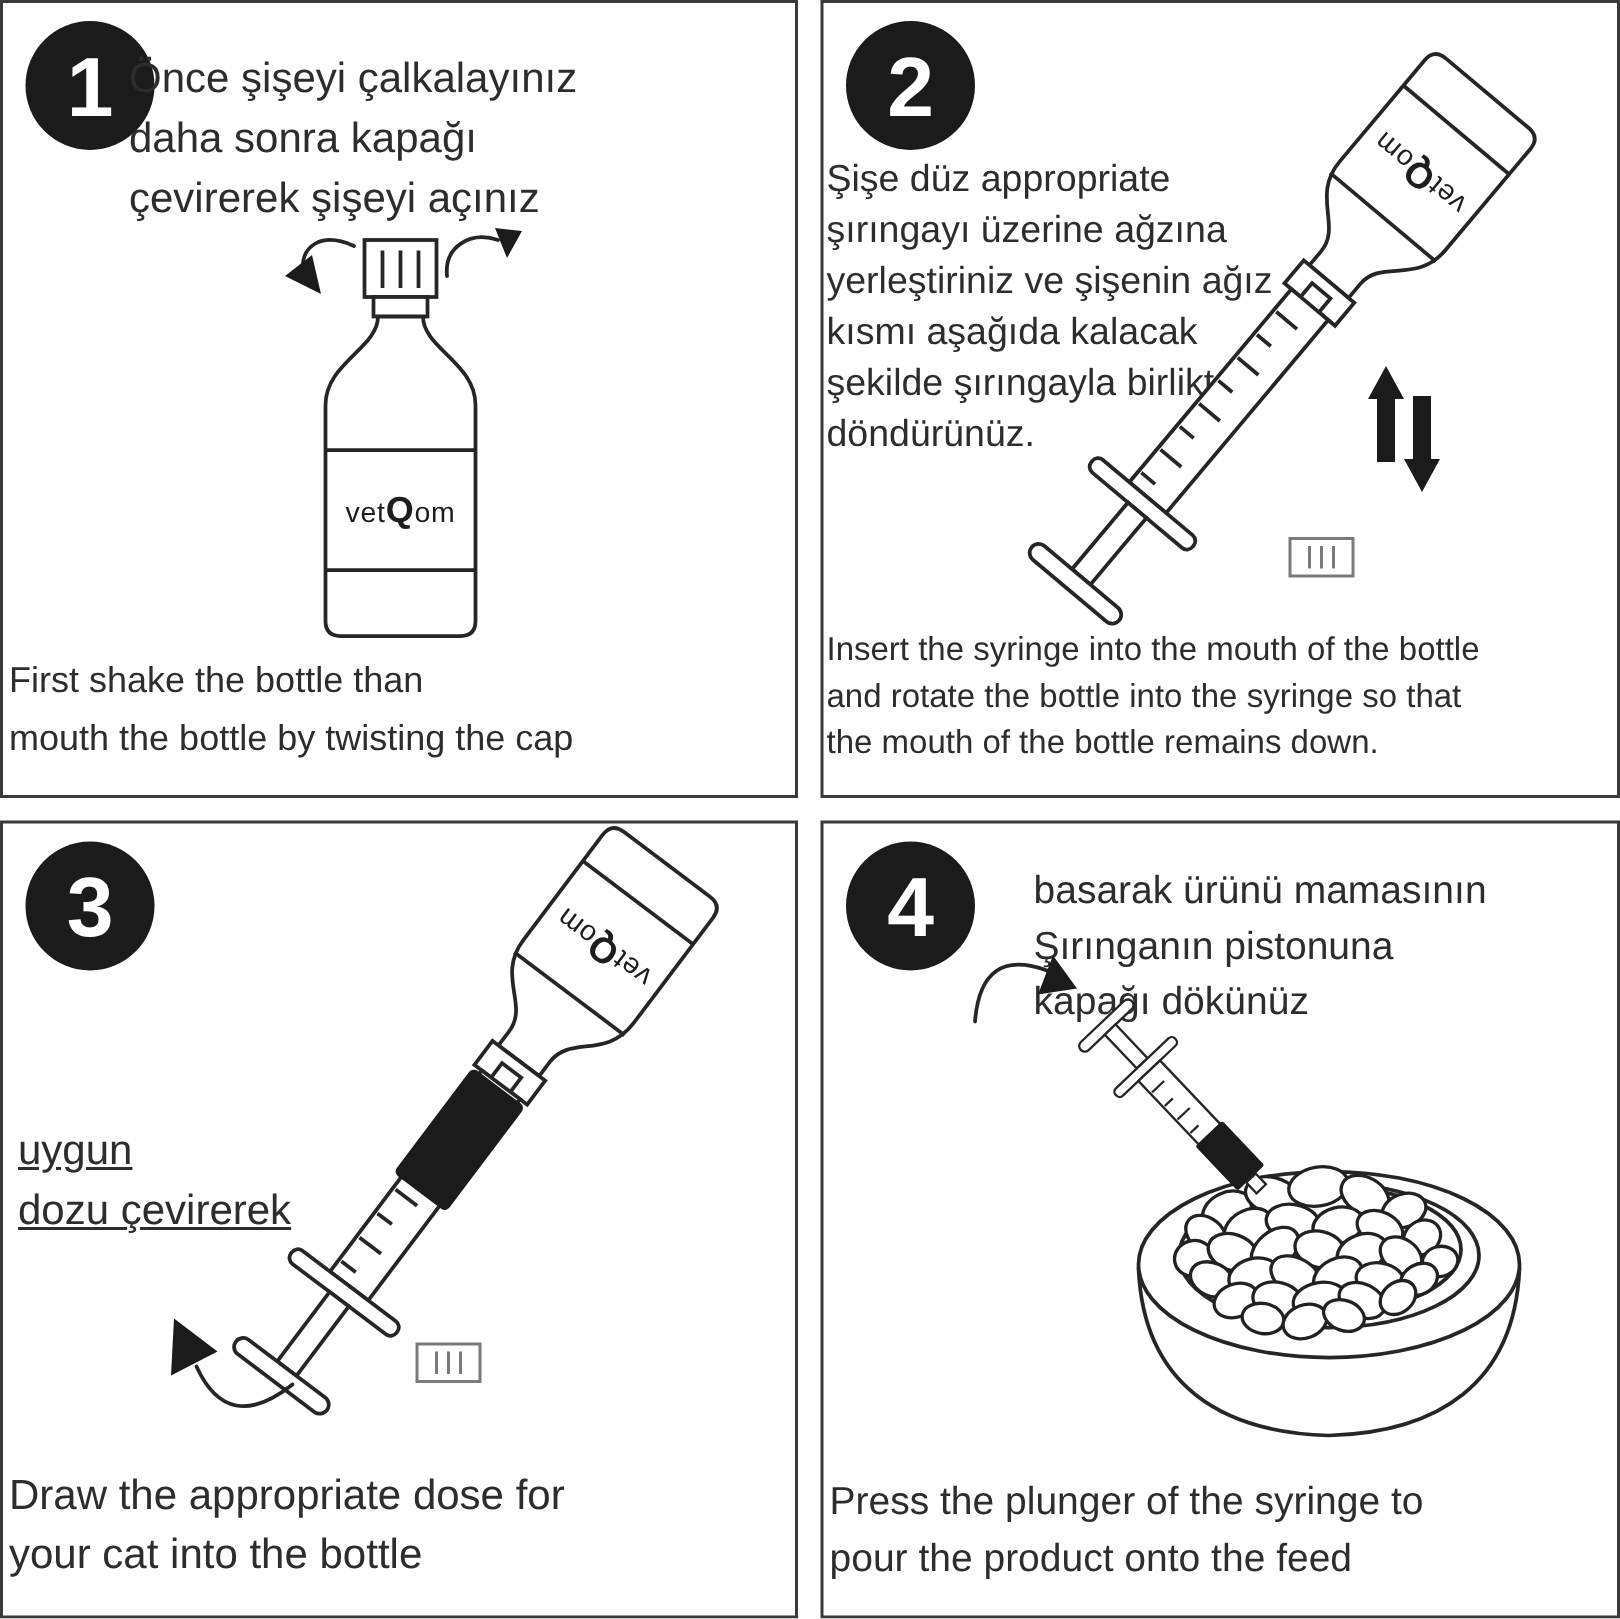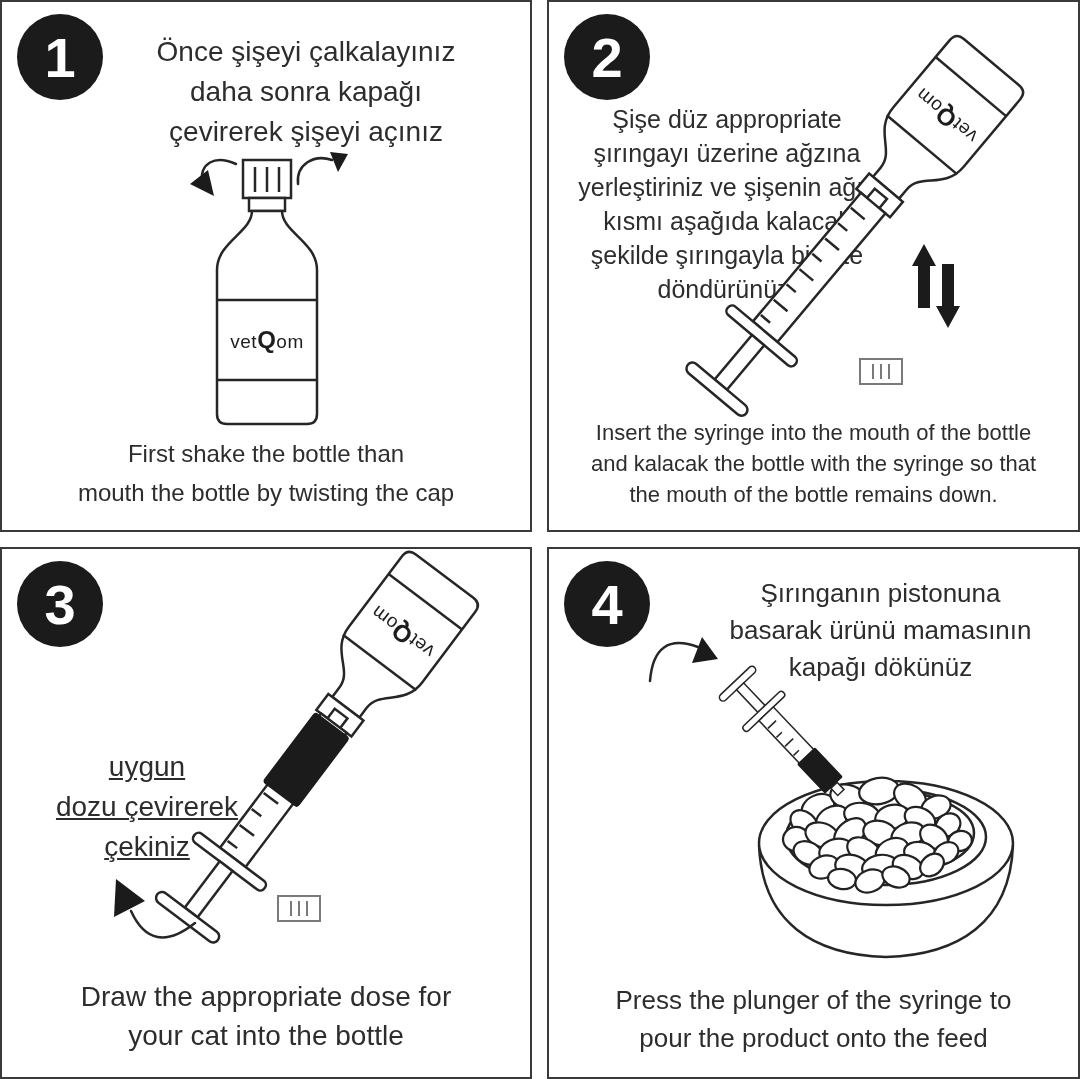--- a/index.html
+++ b/index.html
@@ -5,21 +5,21 @@
   html,body{margin:0;padding:0;background:#ffffff;}
   body{width:1080px;height:1079px;overflow:hidden;
        font-family:"Liberation Sans","DejaVu Sans",sans-serif;color:#2d2d2d;}
   .sheet{width:1080px;height:1079px;display:grid;
          grid-template-columns:532px 533px;grid-template-rows:532px 532px;
          gap:15px;background:#ffffff;}
   .panel{position:relative;background:#ffffff;border:2px solid #3a3a3a;box-sizing:border-box;}
   .badge{position:absolute;left:15px;top:12px;width:86px;height:86px;border-radius:50%;
          background:#1b1b1b;color:#ffffff;display:flex;align-items:center;justify-content:center;
          font-size:56px;font-weight:bold;}
-  .txt{position:absolute;text-align:center;}
+  .txt{position:absolute;}
   .line{white-space:nowrap;}
   
   .p1-tr{left:84px;right:4px;top:30px;font-size:28px;line-height:40px;}
   .p1-en{left:4px;right:4px;bottom:18px;font-size:24px;line-height:39px;}
   .p1-art{position:absolute;left:100px;top:150px;}
   
   .p2-tr{left:2px;top:100px;width:352px;font-size:25px;line-height:34px;}
   .p2-en{left:2px;right:2px;bottom:20px;font-size:22px;line-height:31px;margin-top:24px;}
   .p2-art{position:absolute;left:55px;top:42px;}
   
@@ -148,33 +148,32 @@
       <g transform="translate(308,200)">
         <polygon class="solid" points="0,22 12,0 24,22 18,22 18,64 6,64 6,22"></polygon>
       </g>
       <g transform="translate(332,220)">
         <polygon class="solid" points="6,0 18,0 18,42 24,42 12,64 0,42 6,42"></polygon>
       </g>
       <use href="#capicon" x="256" y="315"></use>
     </svg>
     <div class="txt p2-en">
       <div class="line">Insert the syringe into the mouth of the bottle</div>
-      <div class="line">and kalacak the bottle with the syringe so that</div>
+      <div class="line">and rotate the bottle into the syringe so that</div>
       <div class="line">the mouth of the bottle remains down.</div>
     </div>
   </div>
 
   <div class="panel">
     <div class="badge">
       <span>3</span>
     </div>
     <div class="txt p3-tr">
       <div class="line">uygun</div>
       <div class="line">dozu çevirerek</div>
-      <div class="line">çekiniz</div>
     </div>
     <svg class="p3-art" width="500" height="420" viewBox="0 0 500 420">
       <g transform="translate(430,12) rotate(37) translate(-80,0)">
         <use href="#bs"></use>
         <rect class="solid" x="58" y="190" width="44" height="88" rx="4"></rect>
       </g>
       <path class="inkline" stroke-width="10" stroke-linecap="round" d="M178,362 Q135,396 114,350"></path>
       <polygon class="solid" points="99,318 128,340 97,356"></polygon>
       <use href="#capicon" x="261" y="335"></use>
     </svg>
@@ -182,22 +181,22 @@
       <div class="line">Draw the appropriate dose for</div>
       <div class="line">your cat into the bottle</div>
     </div>
   </div>
 
   <div class="panel">
     <div class="badge">
       <span>4</span>
     </div>
     <div class="txt p4-tr">
+      <div class="line">basarak ürünü mamasının</div>
       <div class="line">Şırınganın pistonuna</div>
-      <div class="line">basarak ürünü mamasının</div>
       <div class="line">kapağı dökünüz</div>
     </div>
     <svg class="p4-art" width="480" height="400" viewBox="0 0 480 400">
       <g>
         <path class="ink" stroke-width="3" d="M185,214 C188,292 240,324 312,326 C384,324 436,292 439,214"></path>
         <ellipse class="ink" stroke-width="3" cx="312" cy="212" rx="127" ry="62"></ellipse>
         <ellipse class="ink" stroke-width="2.5" cx="312" cy="206" rx="100" ry="48"></ellipse>
         <ellipse class="ink" stroke-width="2.5" cx="312" cy="202" rx="88" ry="42"></ellipse>
         <g>
           <ellipse class="k" cx="244" cy="176" rx="17" ry="12" transform="rotate(-25 244 176)"></ellipse>

